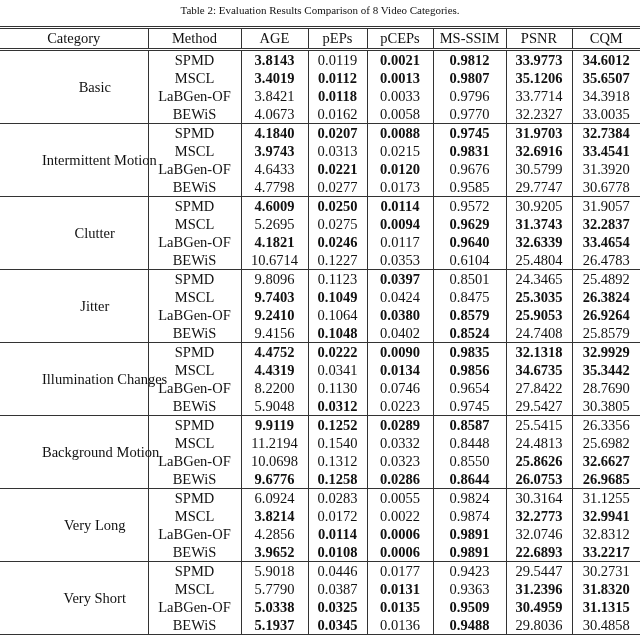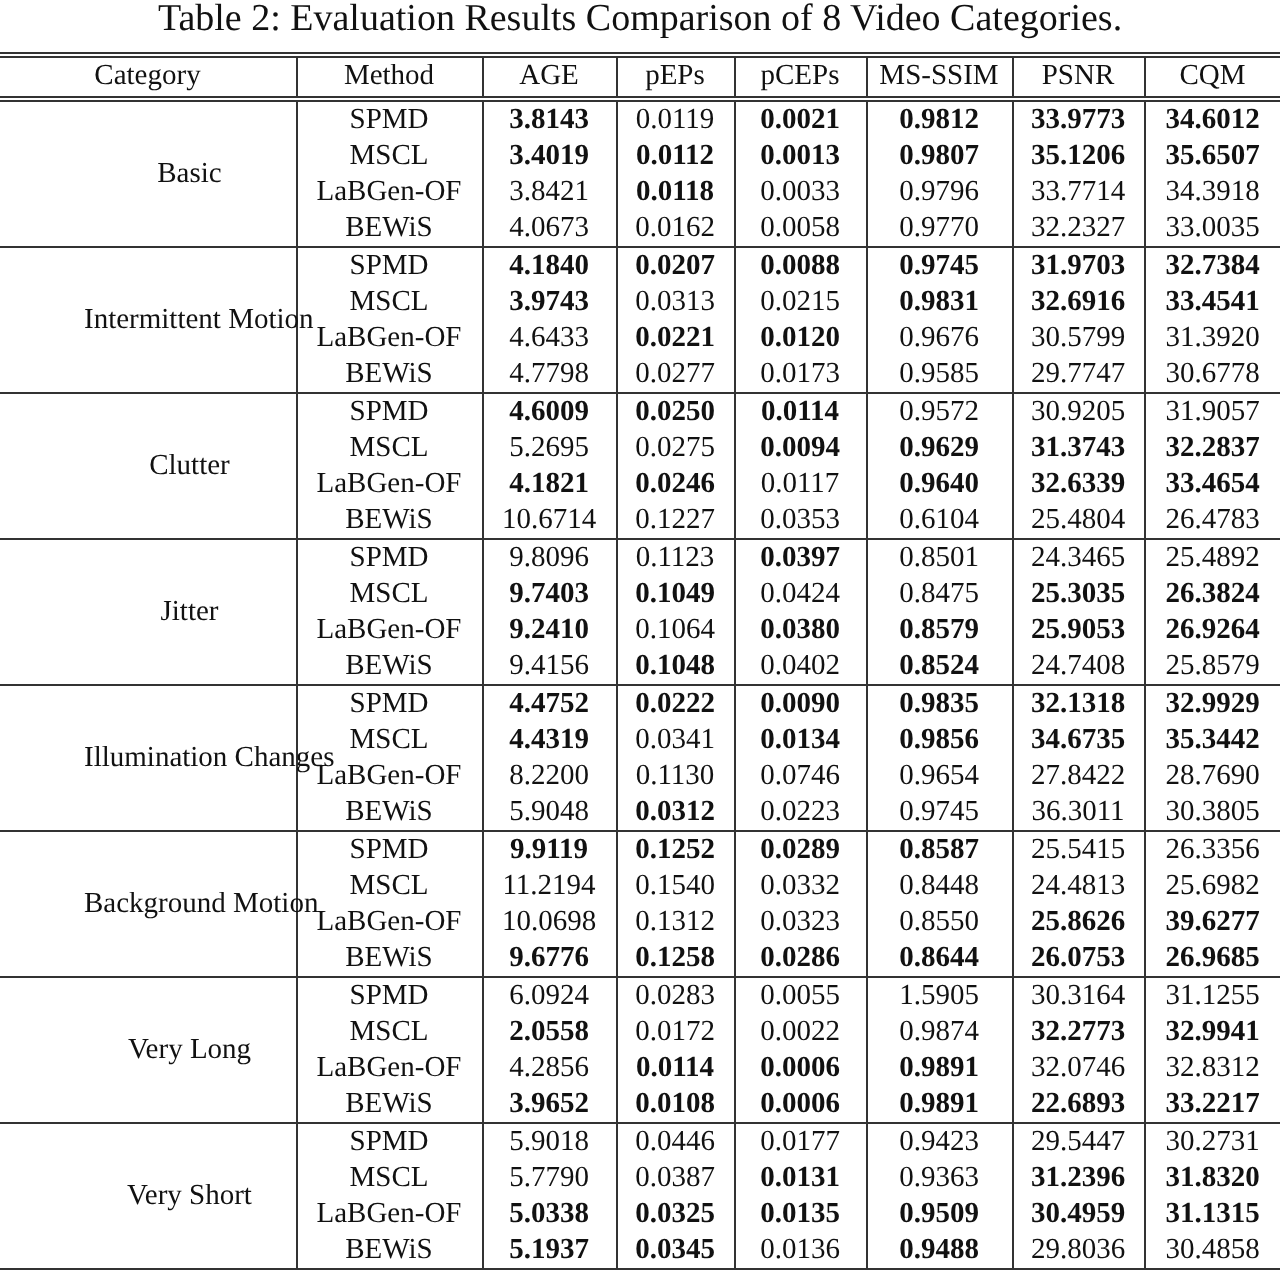--- a/index.html
+++ b/index.html
@@ -1,17 +1,17 @@
 <!DOCTYPE html>
 <html><head>
 <meta charset="utf-8">
 <style>
   html, body { margin:0; padding:0; background:#fff; }
   body { width:640px; height:635px; overflow:hidden; font-family:"Liberation Serif", serif; color:#111; }
-  .caption { position:absolute; top:0; left:0; width:640px; text-align:center; font-size:19px; line-height:18px; top:1px; }
+  .caption { position:absolute; top:0; left:0; width:640px; text-align:center; font-size:11px; line-height:18px; top:1px; }
   table { position:absolute; top:26px; left:0; width:640px; border-collapse:collapse; table-layout:fixed; font-size:14.5px; }
   col.c0 { width:148px; } col.c1 { width:93px; } col.c2 { width:67px; } col.c3 { width:59px; }
   col.c4 { width:66px; } col.c5 { width:73px; } col.c6 { width:66px; } col.c7 { width:68px; }
   thead tr { border-top:3px double #333; border-bottom:3px double #333; }
   th { font-weight:normal; height:19px; line-height:17px; padding:0; text-align:center; }
   td { padding:0; height:18px; line-height:18px; text-align:center; white-space:nowrap; }
   th, td { border-left:1px solid #333; }
   th:first-child, td.cat { border-left:none; }
   tbody.group { border-top:1px solid #333; }
   tbody.group:last-child { border-bottom:3px double #333; }
@@ -230,21 +230,21 @@
         <td>0.9654</td>
         <td>27.8422</td>
         <td>28.7690</td>
       </tr>
       <tr>
         <td>BEWiS</td>
         <td>5.9048</td>
         <td class="b">0.0312</td>
         <td>0.0223</td>
         <td>0.9745</td>
-        <td>36.3011</td>
+        <td>29.5427</td>
         <td>30.3805</td>
       </tr>
     </tbody>
     <tbody class="group">
       <tr>
         <td class="cat" rowspan="4">Background Motion</td>
         <td>SPMD</td>
         <td class="b">9.9119</td>
         <td class="b">0.1252</td>
         <td class="b">0.0289</td>
@@ -261,46 +261,46 @@
         <td>24.4813</td>
         <td>25.6982</td>
       </tr>
       <tr>
         <td>LaBGen-OF</td>
         <td>10.0698</td>
         <td>0.1312</td>
         <td>0.0323</td>
         <td>0.8550</td>
         <td class="b">25.8626</td>
-        <td class="b">39.6277</td>
+        <td class="b">32.6627</td>
       </tr>
       <tr>
         <td>BEWiS</td>
         <td class="b">9.6776</td>
         <td class="b">0.1258</td>
         <td class="b">0.0286</td>
         <td class="b">0.8644</td>
         <td class="b">26.0753</td>
         <td class="b">26.9685</td>
       </tr>
     </tbody>
     <tbody class="group">
       <tr>
         <td class="cat" rowspan="4">Very Long</td>
         <td>SPMD</td>
         <td>6.0924</td>
         <td>0.0283</td>
         <td>0.0055</td>
-        <td>1.5905</td>
+        <td>0.9824</td>
         <td>30.3164</td>
         <td>31.1255</td>
       </tr>
       <tr>
         <td>MSCL</td>
-        <td class="b">2.0558</td>
+        <td class="b">3.8214</td>
         <td>0.0172</td>
         <td>0.0022</td>
         <td>0.9874</td>
         <td class="b">32.2773</td>
         <td class="b">32.9941</td>
       </tr>
       <tr>
         <td>LaBGen-OF</td>
         <td>4.2856</td>
         <td class="b">0.0114</td>

